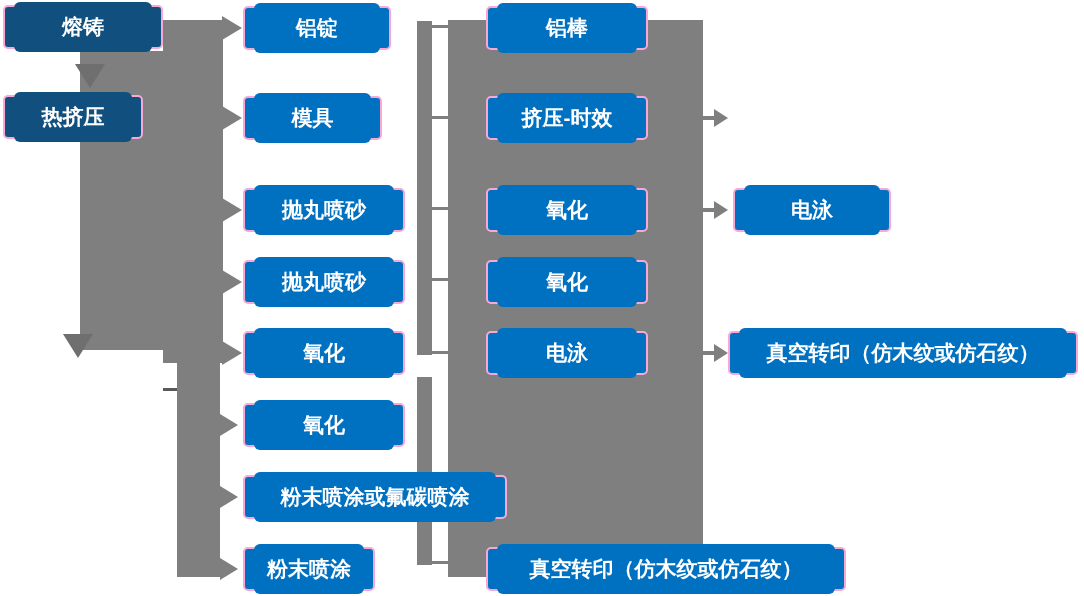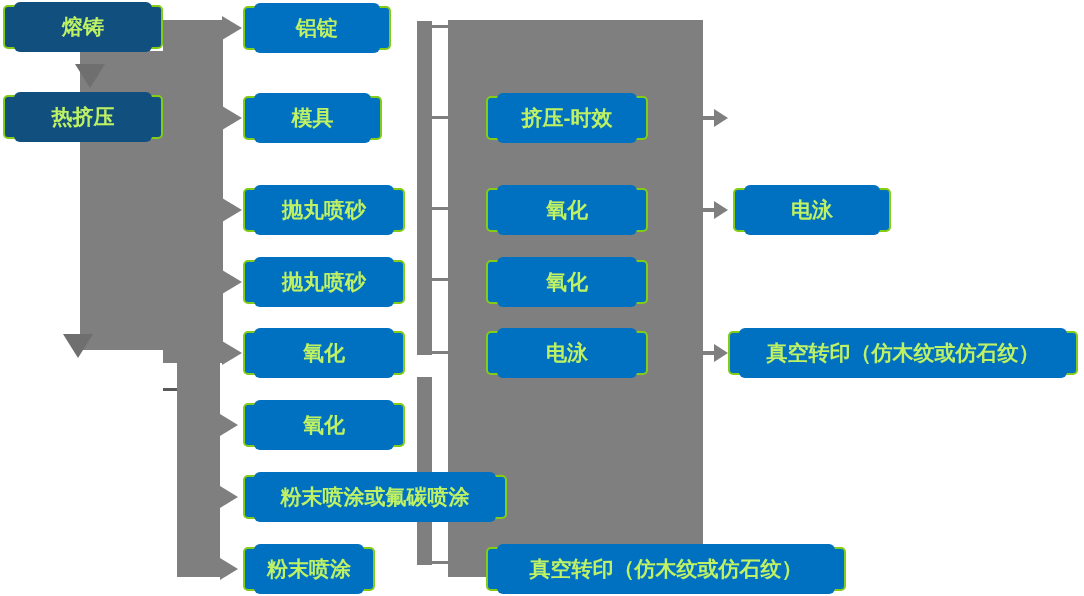--- a/index.html
+++ b/index.html
@@ -23,22 +23,22 @@
     border-left:18px solid #7F7F7F;}
   .arr-r-sm{position:absolute;width:0;height:0;z-index:1;
     border-top:9px solid transparent;border-bottom:9px solid transparent;
     border-left:14px solid #7F7F7F;}
   .arr-d{position:absolute;width:0;height:0;z-index:1;
     border-left:15px solid transparent;border-right:15px solid transparent;
     border-top:24px solid #6F6F6F;}
   
   .node{
     position:absolute;height:44px;box-sizing:border-box;
-    background:#0070C0;border:2px solid #84cc16;border-radius:5px;
-    color:#bef264;font-size:21px;font-weight:bold;white-space:nowrap;
+    background:#0070C0;border:2px solid #f9a8d4;border-radius:5px;
+    color:#ffffff;font-size:21px;font-weight:bold;white-space:nowrap;
     display:flex;align-items:center;justify-content:center;
     z-index:2;
   }
   .node::before{ 
     content:"";position:absolute;left:9px;right:9px;top:-5px;bottom:-5px;
     background:inherit;border-radius:6px;z-index:-1;
   }
   .stage{background:#11507E;}
 </style>
 </head>
@@ -78,31 +78,32 @@
 
   <div class="arr-r-sub" style="left:220px;top:414px"></div>
   <div class="arr-r-sub" style="left:220px;top:486px"></div>
   <div class="arr-r-sub" style="left:220px;top:558px"></div>
 
   <div class="arr-r-sm" style="left:714px;top:109px"></div>
   <div class="arr-r-sm" style="left:714px;top:201px"></div>
   <div class="arr-r-sm" style="left:714px;top:344px"></div>
 
   <div class="node stage" style="left:3px;top:5px;width:160px">熔铸</div>
-  <div class="node stage" style="left:3px;top:95px;width:160px">热挤压</div>
+  <div class="node stage" style="left:3px;top:95px;width:140px">热挤压</div>
 
   <div class="node" style="left:243px;top:6px;width:148px">铝锭</div>
   <div class="node" style="left:243px;top:96px;width:139px">模具</div>
   <div class="node" style="left:243px;top:188px;width:162px">抛丸喷砂</div>
   <div class="node" style="left:243px;top:260px;width:162px">抛丸喷砂</div>
   <div class="node" style="left:243px;top:331px;width:162px">氧化</div>
   <div class="node" style="left:243px;top:403px;width:162px">氧化</div>
   <div class="node" style="left:243px;top:475px;width:264px">粉末喷涂或氟碳喷涂</div>
   <div class="node" style="left:243px;top:547px;width:132px">粉末喷涂</div>
 
+  <div class="node" style="left:486px;top:6px;width:162px">铝棒</div>
   <div class="node" style="left:486px;top:96px;width:162px">挤压-时效</div>
   <div class="node" style="left:486px;top:188px;width:162px">氧化</div>
   <div class="node" style="left:486px;top:260px;width:162px">氧化</div>
   <div class="node" style="left:486px;top:331px;width:162px">电泳</div>
   <div class="node" style="left:486px;top:547px;width:360px">真空转印（仿木纹或仿石纹）</div>
 
   <div class="node" style="left:733px;top:188px;width:158px">电泳</div>
   <div class="node" style="left:728px;top:331px;width:350px">真空转印（仿木纹或仿石纹）</div>
 
 </div>

